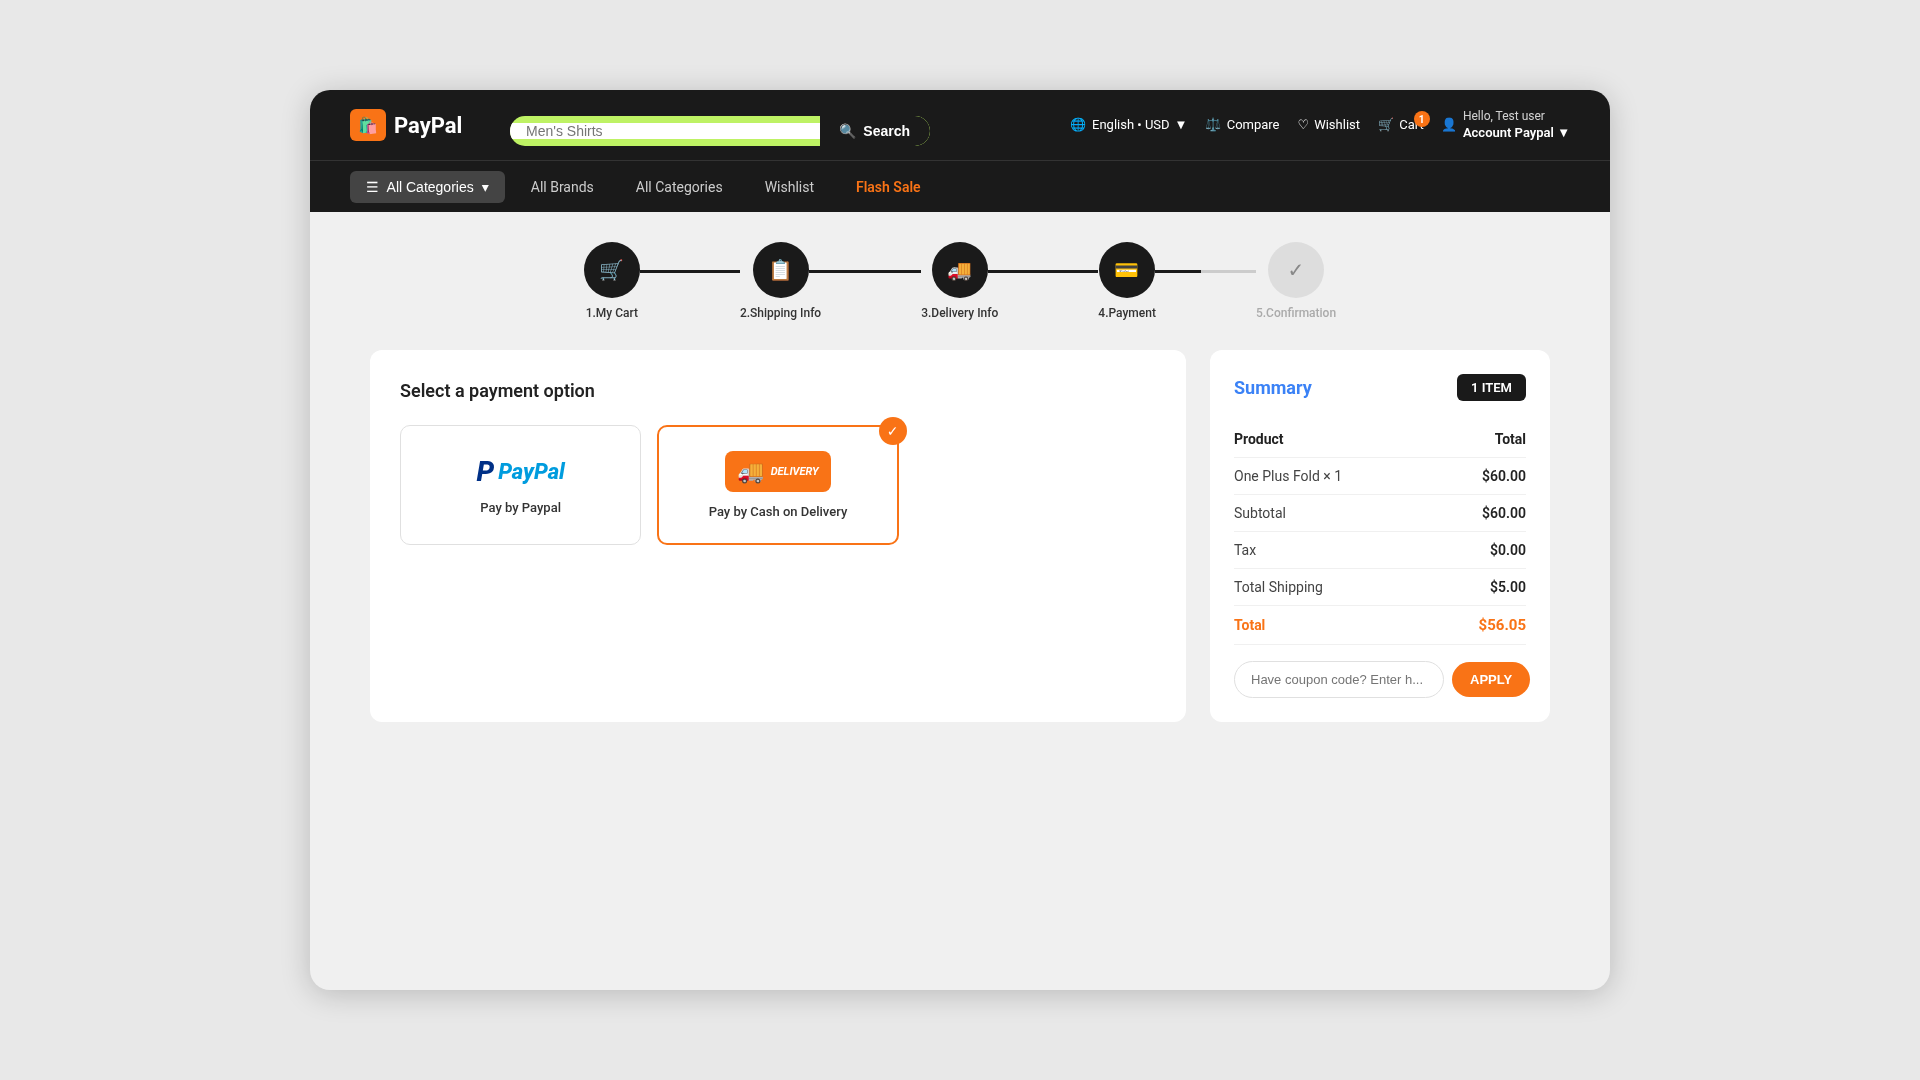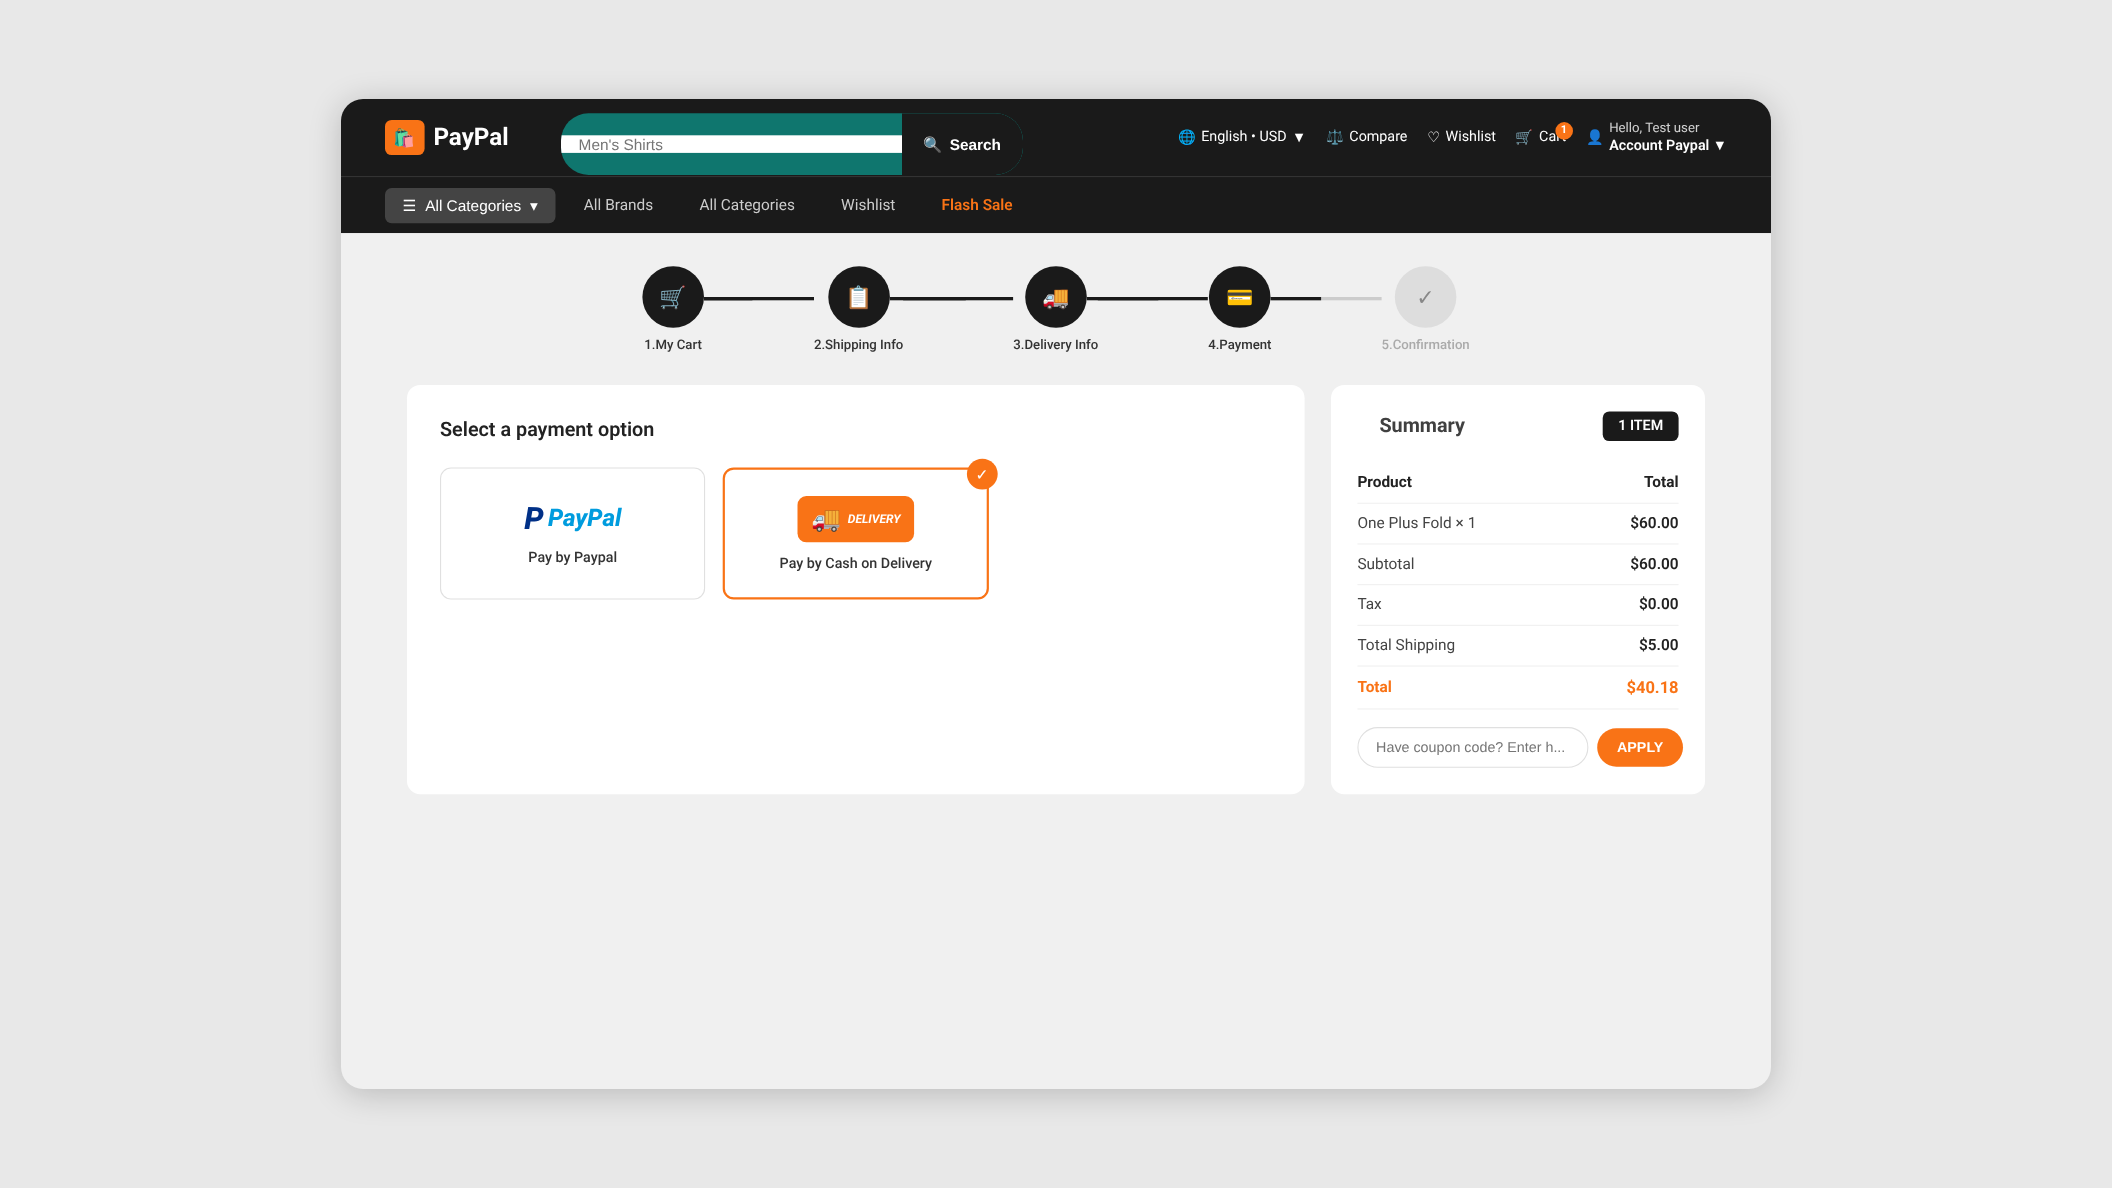--- a/index.html
+++ b/index.html
@@ -47,24 +47,24 @@
       display: flex;
       align-items: center;
       justify-content: center;
       font-size: 16px;
     }
     .search-bar {
       flex: 1;
       max-width: 420px;
       display: flex;
       align-items: center;
-      background: #0f766e;
+      background: #bef264;
       border-radius: 25px;
       overflow: hidden;
-      height: 56px;
+      height: 30px;
       margin-top: 12px;
     }
     .search-input {
       flex: 1;
       border: none;
       outline: none;
       padding: 0 16px;
       font-size: 14px;
       color: #555;
     }
@@ -363,22 +363,21 @@
     }
     .summary-header {
       display: flex;
       justify-content: space-between;
       align-items: center;
       margin-bottom: 20px;
     }
     .summary-title {
       font-size: 18px;
       font-weight: 700;
-      color: #404040;
-      margin-left: 20px;
+      color: #3b82f6;
     }
     .item-badge {
       background: #1a1a1a;
       color: white;
       padding: 6px 14px;
       border-radius: 6px;
       font-size: 13px;
       font-weight: 600;
     }
     .summary-row {
@@ -575,21 +574,21 @@
           <span class="value">$0.00</span>
         </div>
 
         <div class="summary-row">
           <span class="label">Total Shipping</span>
           <span class="value">$5.00</span>
         </div>
 
         <div class="summary-row total-row">
           <span class="label">Total</span>
-          <span class="value">$40.18</span>
+          <span class="value">$56.05</span>
         </div>
 
         <div class="coupon-row">
           <input type="text" class="coupon-input" placeholder="Have coupon code? Enter h..." style="">
           <button class="apply-btn">APPLY</button>
         </div>
       </div>
 
     </div>
   </div>

